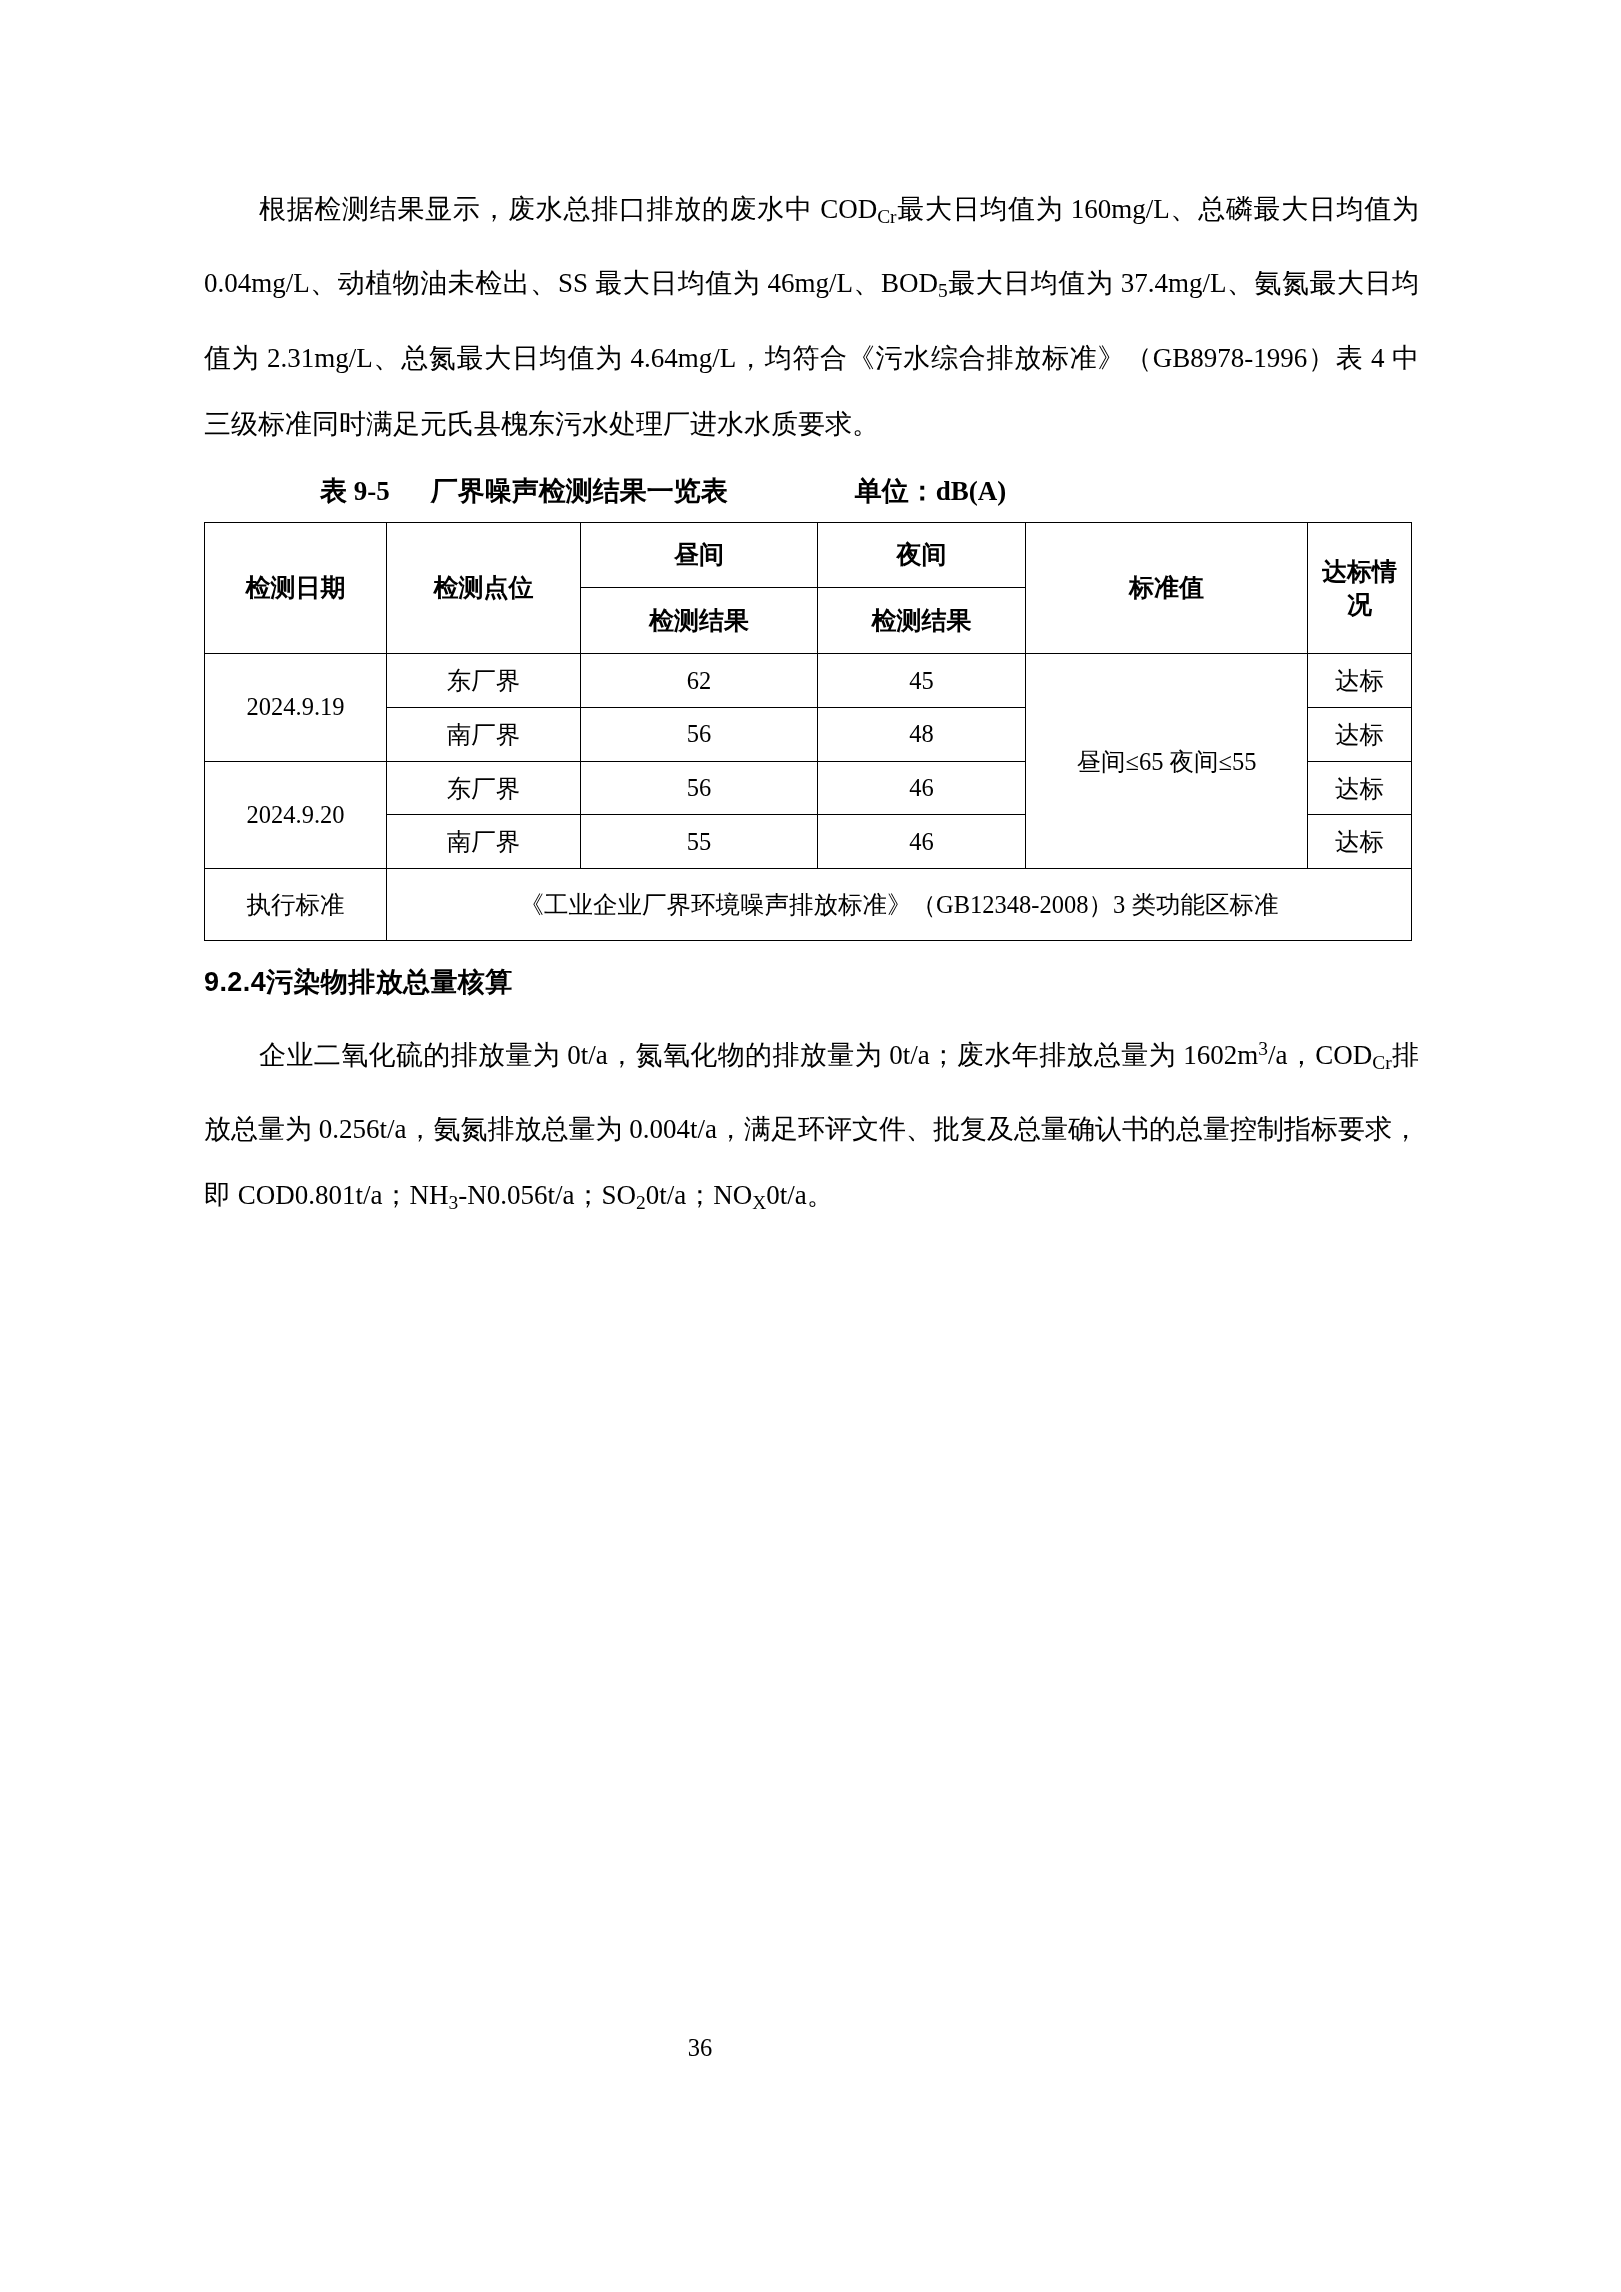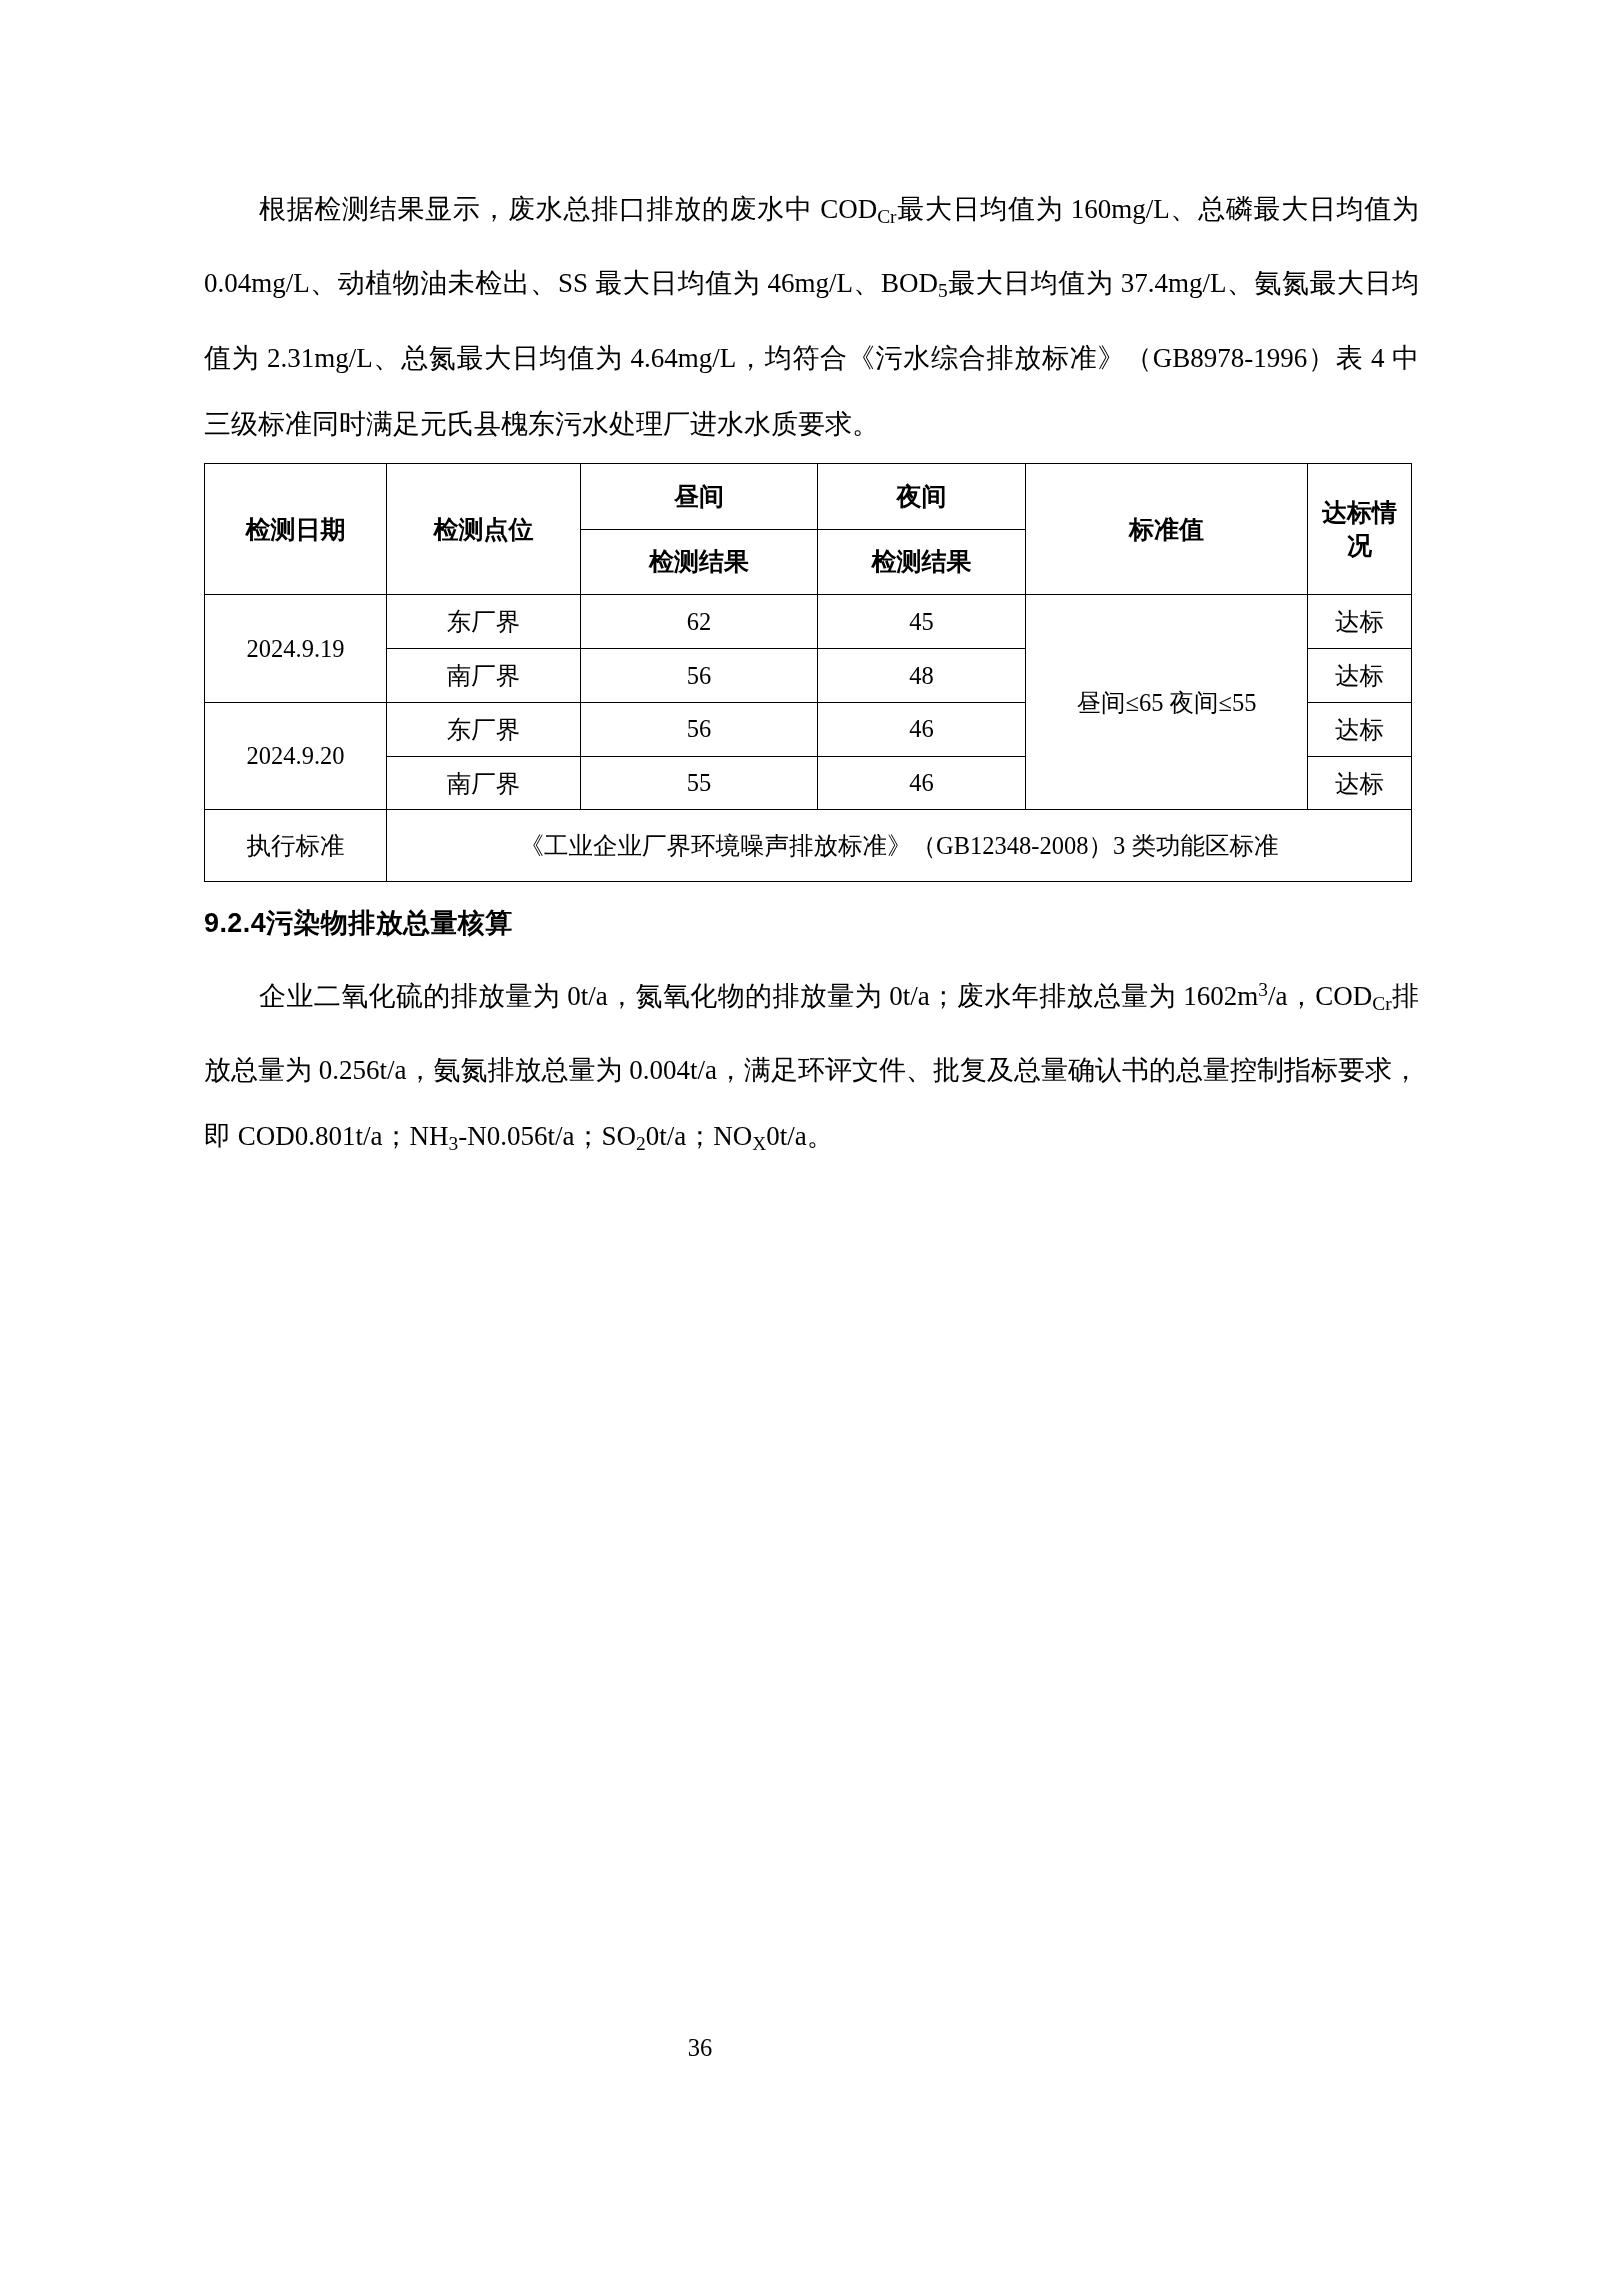--- a/index.html
+++ b/index.html
@@ -106,20 +106,25 @@
 
 <div class="page">
   <div class="content">
 
     <p class="body-text">
       <span>根据检测结果显示，废水总排口排放的废水中 COD</span><sub>Cr</sub><span>最大日均值为 160mg/L、总磷最大日均值为 0.04mg/L、动植物油未检出、SS 最大日均值为 46mg/L、BOD</span><sub>5</sub><span>最大日均值为 37.4mg/L、氨氮最大日均值为 2.31mg/L、总氮最大日均值为 4.64mg/L，均符合《污水综合排放标准》（GB8978-1996）表 4 中三级标准同时满足元氏县槐东污水处理厂进水水质要求。</span>
     </p>
 
 
 
+    <div class="tbl-caption">
+      <span class="cap-num">表 9-5</span>
+      <span class="cap-title">厂界噪声检测结果一览表</span>
+      <span class="cap-unit">单位：dB(A)</span>
+    </div>
 
     <table class="noise">
       <colgroup>
         <col class="col-date">
           <col class="col-point">
           <col class="col-day">
           <col class="col-night">
           <col class="col-std">
           <col class="col-ok">
       </colgroup>

